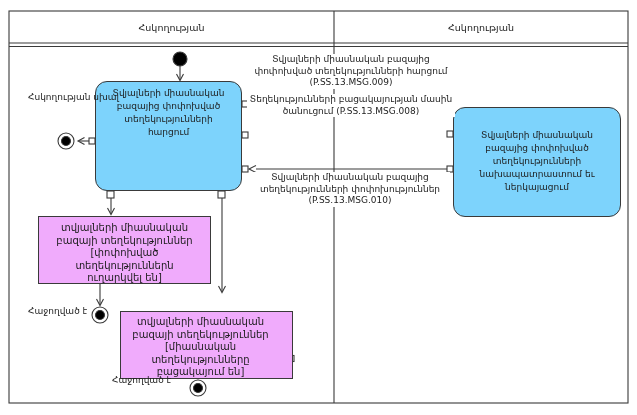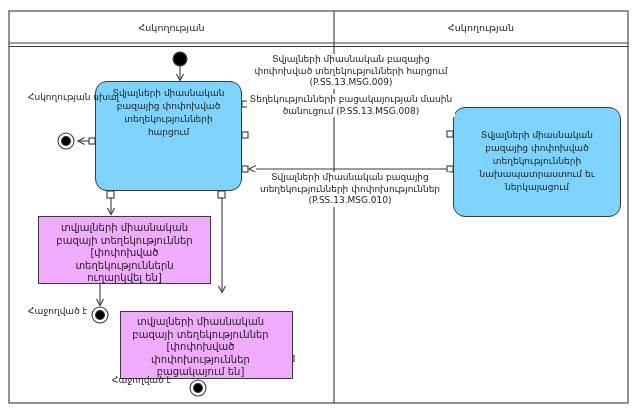--- a/index.html
+++ b/index.html
@@ -102,21 +102,21 @@
 
   <div class="hdr hdr-left">Հսկողության</div>
   <div class="hdr hdr-right">Հսկողության</div>
 
   <div class="action action-request">Տվյալների միասնական բազայից փոփոխված տեղեկությունների հարցում</div>
   <div class="action action-prepare">Տվյալների միասնական բազայից փոփոխված տեղեկությունների նախապատրաստում եւ ներկայացում</div>
 
   <div class="objnode obj-sent">տվյալների միասնական բազայի տեղեկություններ [փոփոխված տեղեկություններն ուղարկվել են]</div>
   <div class="objnode obj-absent">
     <div>տվյալների միասնական բազայի տեղեկություններ</div>
-    <div>[փոփոխված փոփոխություններ բացակայում են]</div>
+    <div>[միասնական տեղեկությունները բացակայում են]</div>
   </div>
 
   <div class="edge-label lbl-msg009">Տվյալների միասնական բազայից փոփոխված տեղեկությունների հարցում (P.SS.13.MSG.009)</div>
   <div class="edge-label lbl-msg008">Տեղեկությունների բացակայության մասին ծանուցում (P.SS.13.MSG.008)</div>
   <div class="edge-label lbl-msg010">Տվյալների միասնական բազայից տեղեկությունների փոփոխություններ (P.SS.13.MSG.010)</div>
 
   <div class="free-label lbl-control-error">Հսկողության սխալ</div>
   <div class="free-label lbl-success-1">Հաջողված է</div>
   <div class="free-label lbl-success-2">Հաջողված է</div>
 

